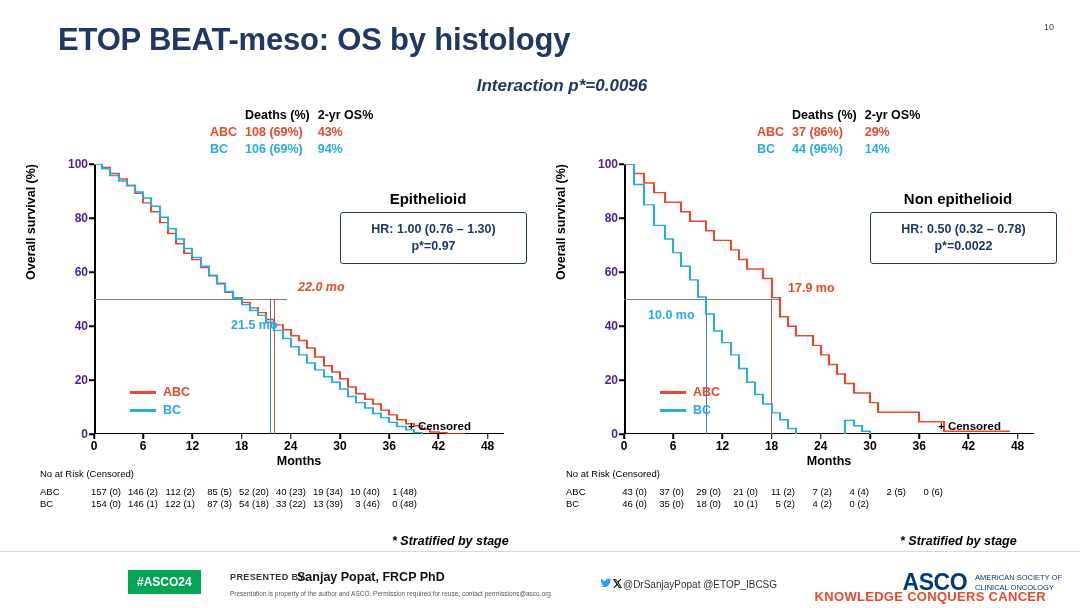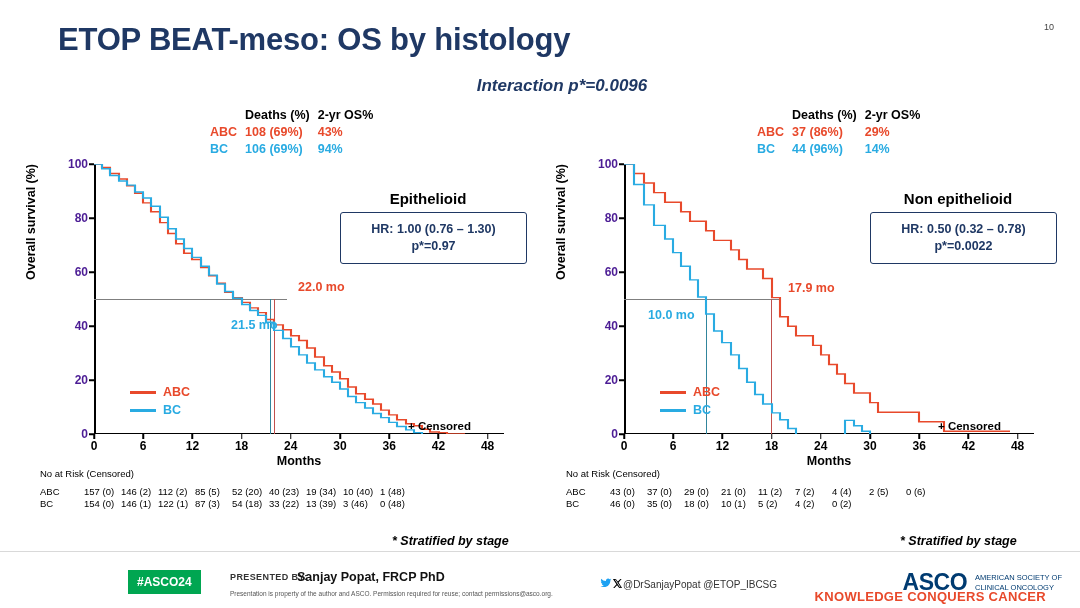--- a/index.html
+++ b/index.html
@@ -50,21 +50,21 @@
   .sw-blue{background:#29ABE2;}
   .lbl-red{color:#E8492B;}
   .lbl-blue{color:#29ABE2;}
   .censored{position:absolute;font-size:11.5px;font-weight:bold;color:#000;}
 
   .risk{position:absolute;font-size:9.5px;color:#000;}
   .risk .hdr{font-size:9.5px;margin-bottom:1px;}
   .risk table{border-collapse:collapse;}
   .risk td{padding:0 0 0 0;white-space:nowrap;font-size:9.5px;line-height:1.25;}
   .risk td.name{width:44px;}
-  .risk td.v{width:37px;text-align:left;margin-left:11px;}
+  .risk td.v{width:37px;text-align:right;margin-left:11px;}
 
   .stratnote{position:absolute;font-size:12.5px;font-style:italic;font-weight:bold;color:#000;}
 
   
   .footer{position:absolute;left:0;right:0;bottom:0;height:56px;background:#fff;border-top:1px solid #d9d9d9;}
   .asco-left{position:absolute;left:18px;bottom:8px;display:flex;align-items:center;gap:8px;}
   .asco-year{font-size:13px;font-weight:bold;color:#003B71;line-height:1;}
   .asco-word{font-size:21px;font-weight:bold;color:#003B71;letter-spacing:-0.5px;line-height:1;}
   .asco-sub{font-size:10px;color:#003B71;letter-spacing:0.5px;}
   .hashtag{position:absolute;left:128px;bottom:14px;background:#00A651;color:#fff;font-size:12px;font-weight:bold;padding:5px 9px;}
@@ -170,21 +170,21 @@
       <div class="medline-h" style="top:50%;width:47%;"></div>
       <div class="medline-v blue" style="left:43.0%;top:50%;height:50%;"></div>
       <div class="medline-v red" style="left:44.0%;top:50%;height:50%;"></div>
 
       <svg width="410" height="270" viewBox="0 0 410 270" preserveAspectRatio="none" style="position:absolute;left:0;top:0;">
         <polyline fill="none" stroke="#E8492B" stroke-width="2.1" points="0,0 8,0 8,5 16,5 16,14 25,14 25,22 33,22 33,32 41,32 41,43 49,43 49,57 57,57 57,70 66,70 66,86 74,86 74,102 82,102 82,117 90,117 90,131 98,131 98,140 107,140 107,152 115,152 115,164 123,164 123,175 131,175 131,188 139,188 139,196 148,196 148,203 156,203 156,211 164,211 164,218 172,218 172,228 180,228 180,236 189,236 189,243 197,243 197,252 205,252 205,259 213,259 213,270 221,270 221,283 230,283 230,296 238,296 238,305 246,305 246,315 254,315 254,327 262,327 262,337 271,337 271,345 279,345 279,352 287,352 287,361 295,361 295,368 303,368 303,375 312,375 312,381 320,381 320,384 328,384 328,389 336,389 336,393 345,393 345,394 353,394 353,396 361,396 361,396 370,396 370,397 386,397" transform="scale(1,0.6818)"></polyline>
         <polyline fill="none" stroke="#29ABE2" stroke-width="2.1" points="0,0 8,0 8,7 16,7 16,17 25,17 25,25 33,25 33,31 41,31 41,41 49,41 49,50 57,50 57,62 66,62 66,78 74,78 74,95 82,95 82,110 90,110 90,124 98,124 98,137 107,137 107,150 115,150 115,163 123,163 123,176 131,176 131,187 139,187 139,197 148,197 148,206 156,206 156,215 164,215 164,222 172,222 172,232 180,232 180,244 189,244 189,256 197,256 197,268 205,268 205,280 213,280 213,292 221,292 221,302 230,302 230,312 238,312 238,320 246,320 246,330 254,330 254,341 262,341 262,350 271,350 271,358 279,358 279,366 287,366 287,372 295,372 295,379 303,379 303,385 312,385 312,390 320,390 320,394 328,394 328,398 336,398 336,401 345,401 345,403 353,403 353,404 361,404 361,406 380,406 380,440 394,440" transform="scale(1,0.6818)"></polyline>
       </svg>
     </div>
 
-    <div class="annot red" style="left:280px;top:130px;">22.0 mo</div>
+    <div class="annot red" style="left:280px;top:130px;font-style:italic;">22.0 mo</div>
     <div class="annot blue" style="left:213px;top:168px;">21.5 mo</div>
 
     <div class="boxtitle" style="left:340px;top:40px;width:140px;">Epithelioid</div>
     <div class="box" style="left:322px;top:62px;width:165px;">
       <div>HR: 1.00 (0.76 – 1.30)</div>
       <div>p*=0.97</div>
     </div>
 
     <div class="legend-in" style="left:112px;top:235px;">
       <div class="row">

